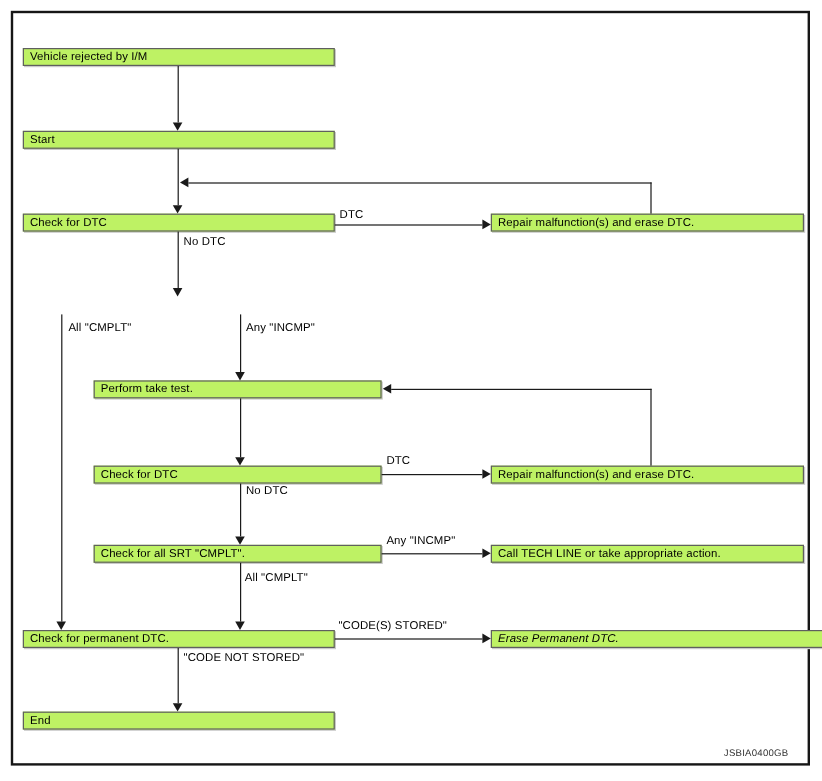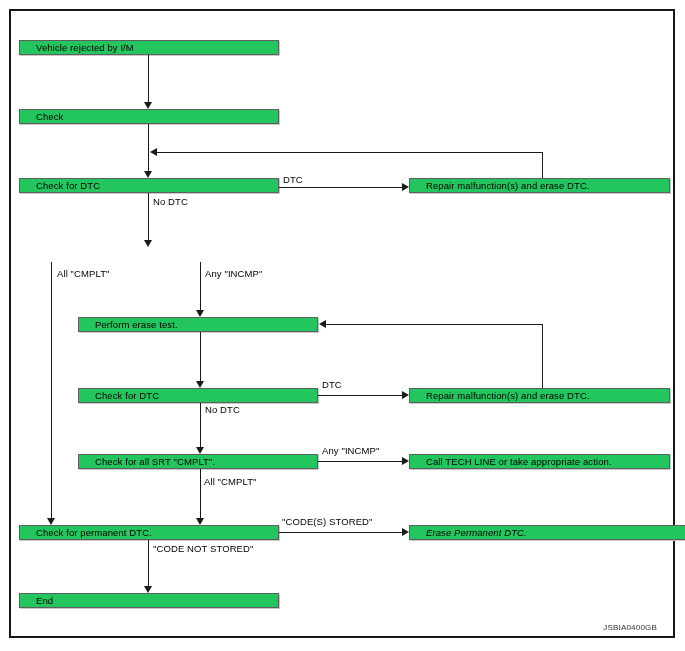--- a/index.html
+++ b/index.html
@@ -14,26 +14,26 @@
   .frame{
     position:absolute;
     left:9px;top:9px;width:666px;height:629px;
     border:2px solid #161616;
     box-sizing:border-box;
   }
   .box{
     position:absolute;
     height:15px;
     box-sizing:border-box;
-    background:#22c55e;
+    background:#bef264;
     border:1px solid #5f5f5f;
     box-shadow:1px 1px 0 #c9c9c9;
     font-size:9.5px;
     line-height:13px;
-    padding-left:16px;
+    padding-left:5px;
     white-space:nowrap;
     display:flex;align-items:center;
     letter-spacing:0.1px;
   }
   .vl{position:absolute;width:1px;background:#1a1a1a;}
   .hl{position:absolute;height:1px;background:#1a1a1a;}
   .ah{position:absolute;width:0;height:0;}
   .ah.down{border-left:4px solid transparent;border-right:4px solid transparent;border-top:7px solid #1a1a1a;}
   .ah.left{border-top:4px solid transparent;border-bottom:4px solid transparent;border-right:7px solid #1a1a1a;}
   .ah.right{border-top:4px solid transparent;border-bottom:4px solid transparent;border-left:7px solid #1a1a1a;}
@@ -54,24 +54,24 @@
   }
 </style>
 </head>
 <body>
 
 <div id="stage">
 
   <div class="frame"></div>
 
   <div class="box" style="left:19px;top:40px;width:260px;">Vehicle rejected by I/M</div>
-  <div class="box" style="left:19px;top:109px;width:260px;">Check</div>
+  <div class="box" style="left:19px;top:109px;width:260px;">Start</div>
   <div class="box" style="left:19px;top:178px;width:260px;">Check for DTC</div>
   <div class="box" style="left:409px;top:178px;width:261px;">Repair malfunction(s) and erase DTC.</div>
-  <div class="box" style="left:78px;top:317px;width:240px;">Perform erase test.</div>
+  <div class="box" style="left:78px;top:317px;width:240px;">Perform take test.</div>
   <div class="box" style="left:78px;top:388px;width:240px;">Check for DTC</div>
   <div class="box" style="left:409px;top:388px;width:261px;">Repair malfunction(s) and erase DTC.</div>
   <div class="box" style="left:78px;top:454px;width:240px;">Check for all SRT "CMPLT".</div>
   <div class="box" style="left:409px;top:454px;width:261px;">Call TECH LINE or take appropriate action.</div>
   <div class="box" style="left:19px;top:525px;width:260px;">Check for permanent DTC.</div>
   <div class="box" style="left:409px;top:525px;width:291px;font-style:italic;">Erase Permanent DTC.</div>
   <div class="box" style="left:19px;top:593px;width:260px;text-align:center;">End</div>
 
   <div class="vl" style="left:148px;top:55px;height:47px;"></div>
   <div class="vl" style="left:148px;top:124px;height:47px;"></div>

